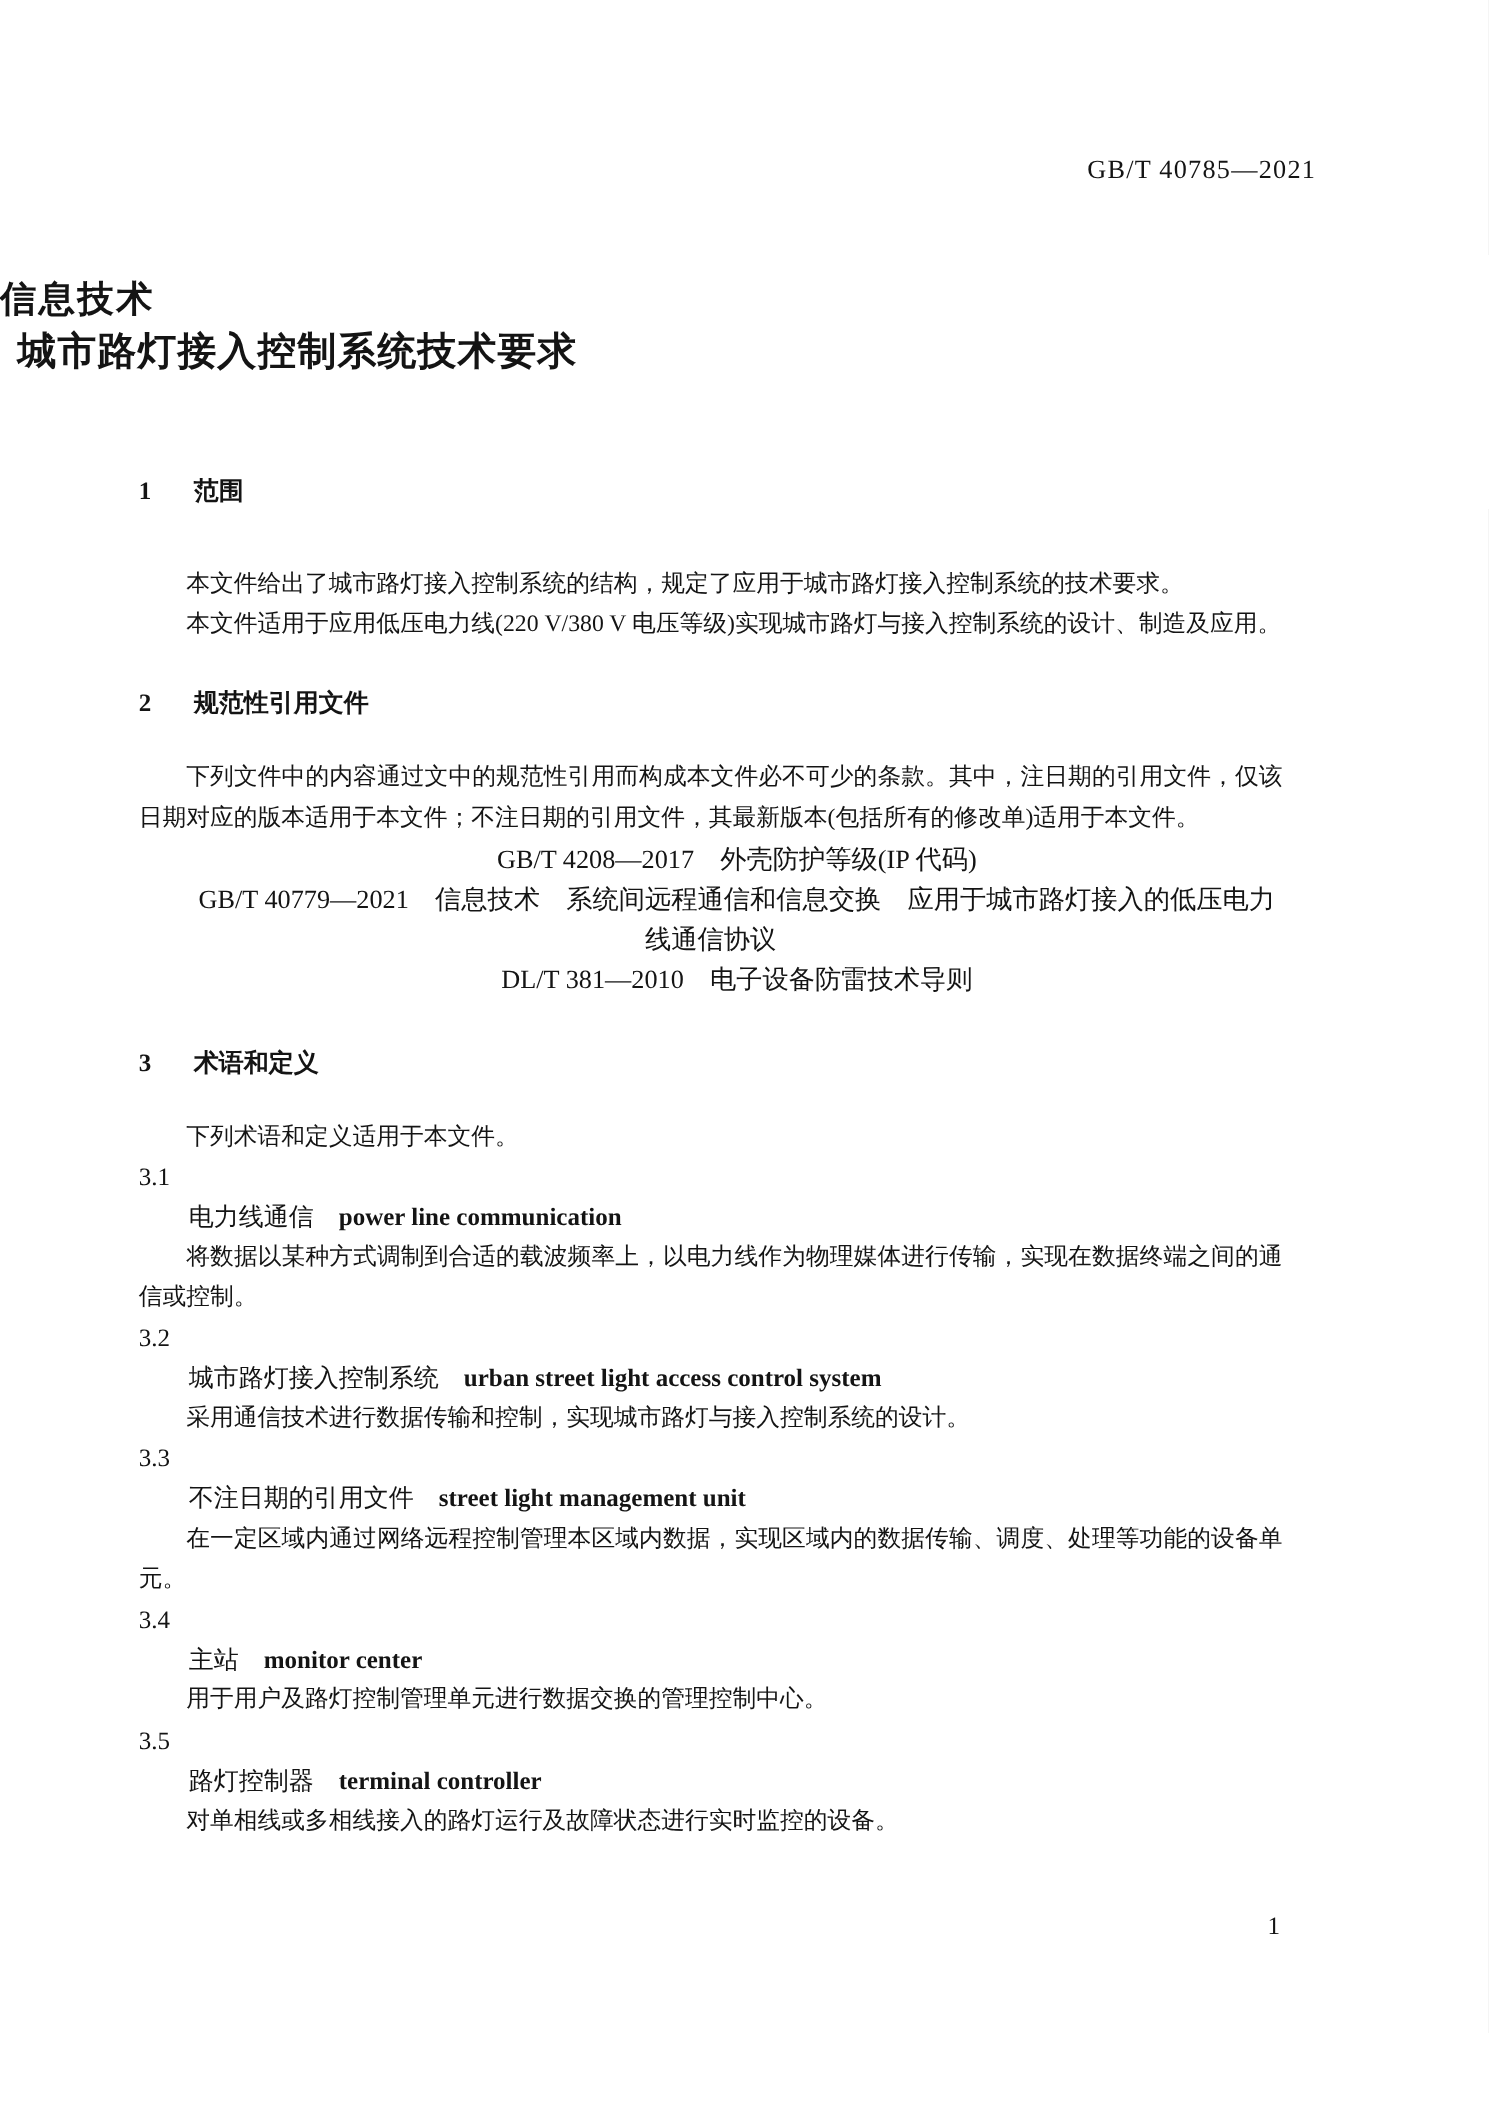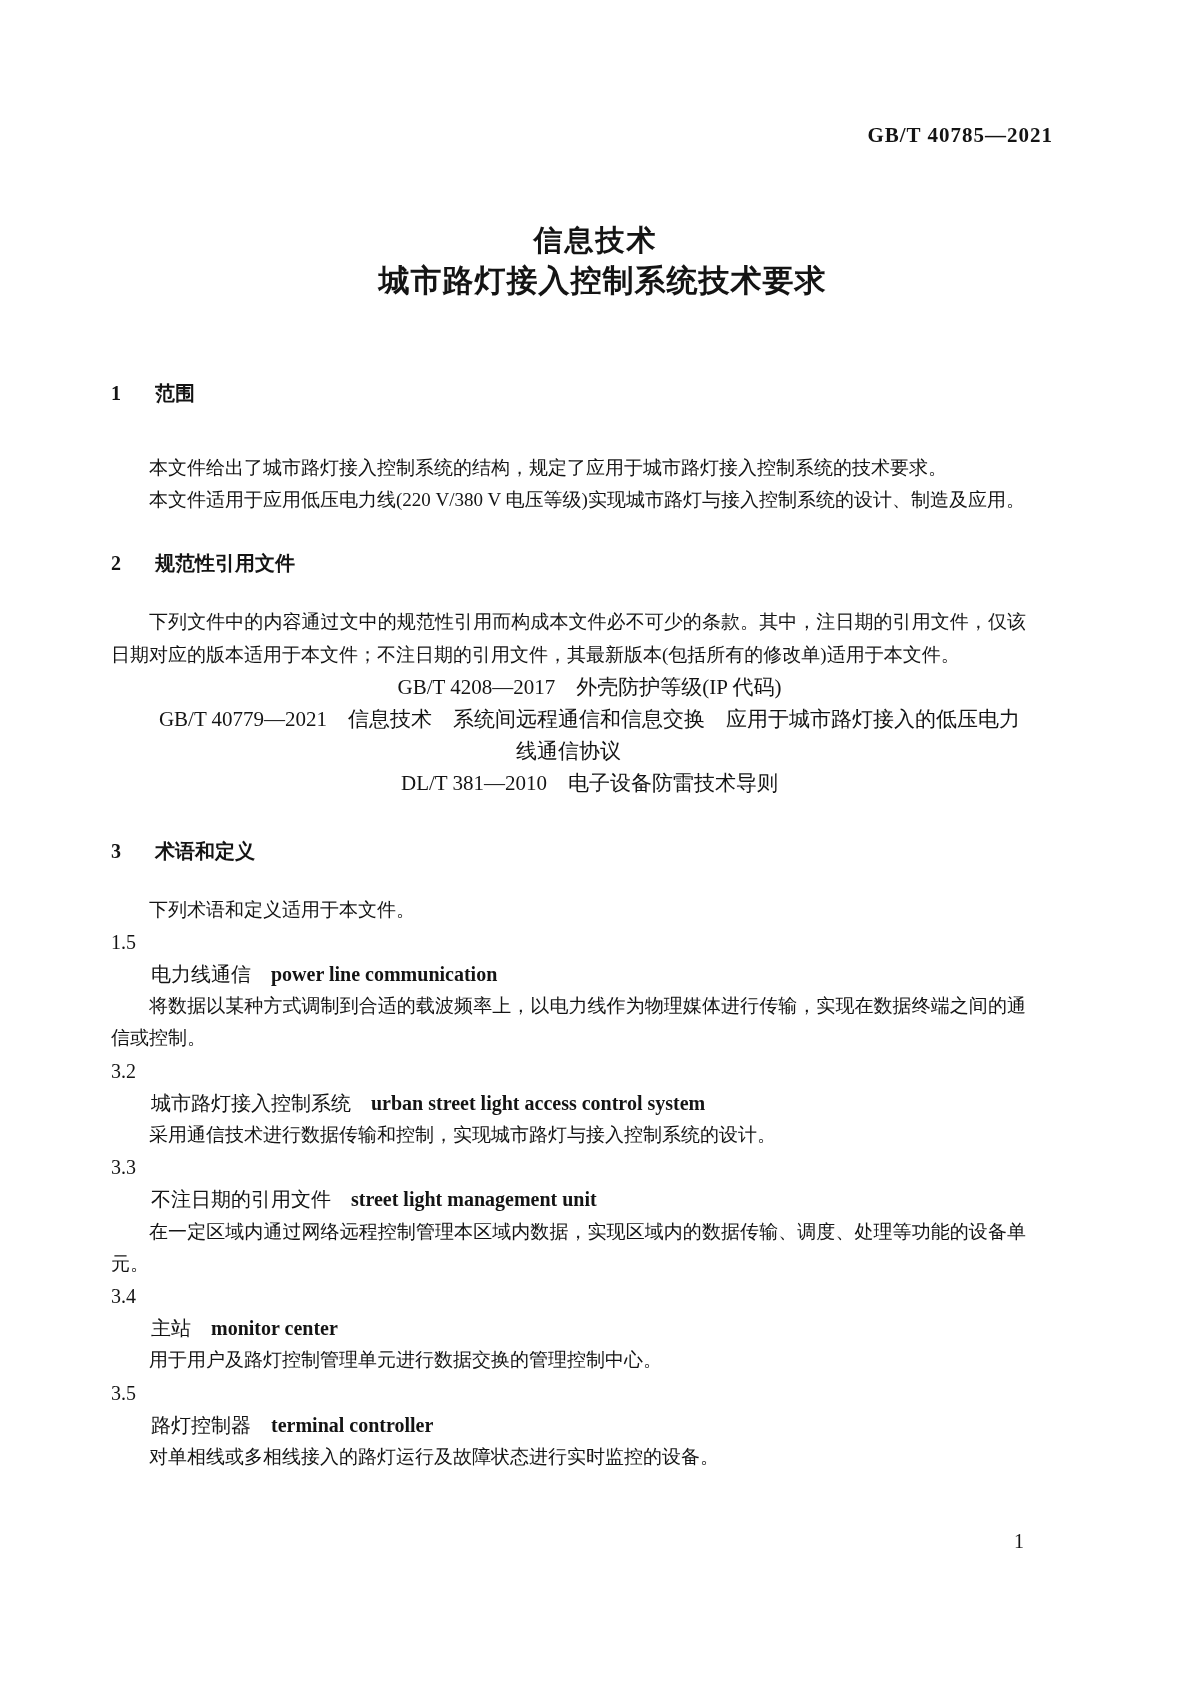--- a/index.html
+++ b/index.html
@@ -9,28 +9,27 @@
     margin:0 auto;
     background:#ffffff;
     color:#141414;
     font-family:"Liberation Serif","DejaVu Serif",serif;
     overflow:hidden;
   }
   .doc-header{
     margin:120px 138px 0 0;
     text-align:right;
     font-family:"Liberation Serif","DejaVu Serif",serif;
-    font-weight:bold;
+    font-weight:normal;
     font-size:21px;
     line-height:30px;
     letter-spacing:1px;
   }
   .doc-title{
     margin-top:70px;
-    text-align:center;
     font-family:"Liberation Sans","DejaVu Sans",sans-serif;
     font-weight:bold;
   }
   .doc-title .line1{font-size:29px;line-height:40px;letter-spacing:2px;}
   .doc-title .line2{font-size:31px;line-height:42px;letter-spacing:1px;padding-left:14px;}
   .content{
     margin-left:111px;
     width:915px;
   }
   .sec-heading{
@@ -107,21 +106,21 @@
 
     <h2 class="sec-heading" id="h-sec2"><span class="sec-num">2</span><span>规范性引用文件</span></h2>
     <p class="body-p">下列文件中的内容通过文中的规范性引用而构成本文件必不可少的条款。其中，注日期的引用文件，仅该日期对应的版本适用于本文件；不注日期的引用文件，其最新版本(包括所有的修改单)适用于本文件。</p>
     <p class="ref-p">GB/T 4208—2017　外壳防护等级(IP 代码)</p>
     <p class="ref-p">GB/T 40779—2021　信息技术　系统间远程通信和信息交换　应用于城市路灯接入的低压电力线通信协议</p>
     <p class="ref-p">DL/T 381—2010　电子设备防雷技术导则</p>
 
     <h2 class="sec-heading" id="h-sec3"><span class="sec-num">3</span><span>术语和定义</span></h2>
     <p class="body-p">下列术语和定义适用于本文件。</p>
 
-    <p class="term-num">1.5</p>
+    <p class="term-num">3.1</p>
     <p class="term-line"><span class="term-zh">电力线通信</span><span class="term-en">power line communication</span></p>
     <p class="body-p">将数据以某种方式调制到合适的载波频率上，以电力线作为物理媒体进行传输，实现在数据终端之间的通信或控制。</p>
 
     <p class="term-num">3.2</p>
     <p class="term-line"><span class="term-zh">城市路灯接入控制系统</span><span class="term-en">urban street light access control system</span></p>
     <p class="body-p">采用通信技术进行数据传输和控制，实现城市路灯与接入控制系统的设计。</p>
 
     <p class="term-num">3.3</p>
     <p class="term-line"><span class="term-zh">不注日期的引用文件</span><span class="term-en">street light management unit</span></p>
     <p class="body-p">在一定区域内通过网络远程控制管理本区域内数据，实现区域内的数据传输、调度、处理等功能的设备单元。</p>

